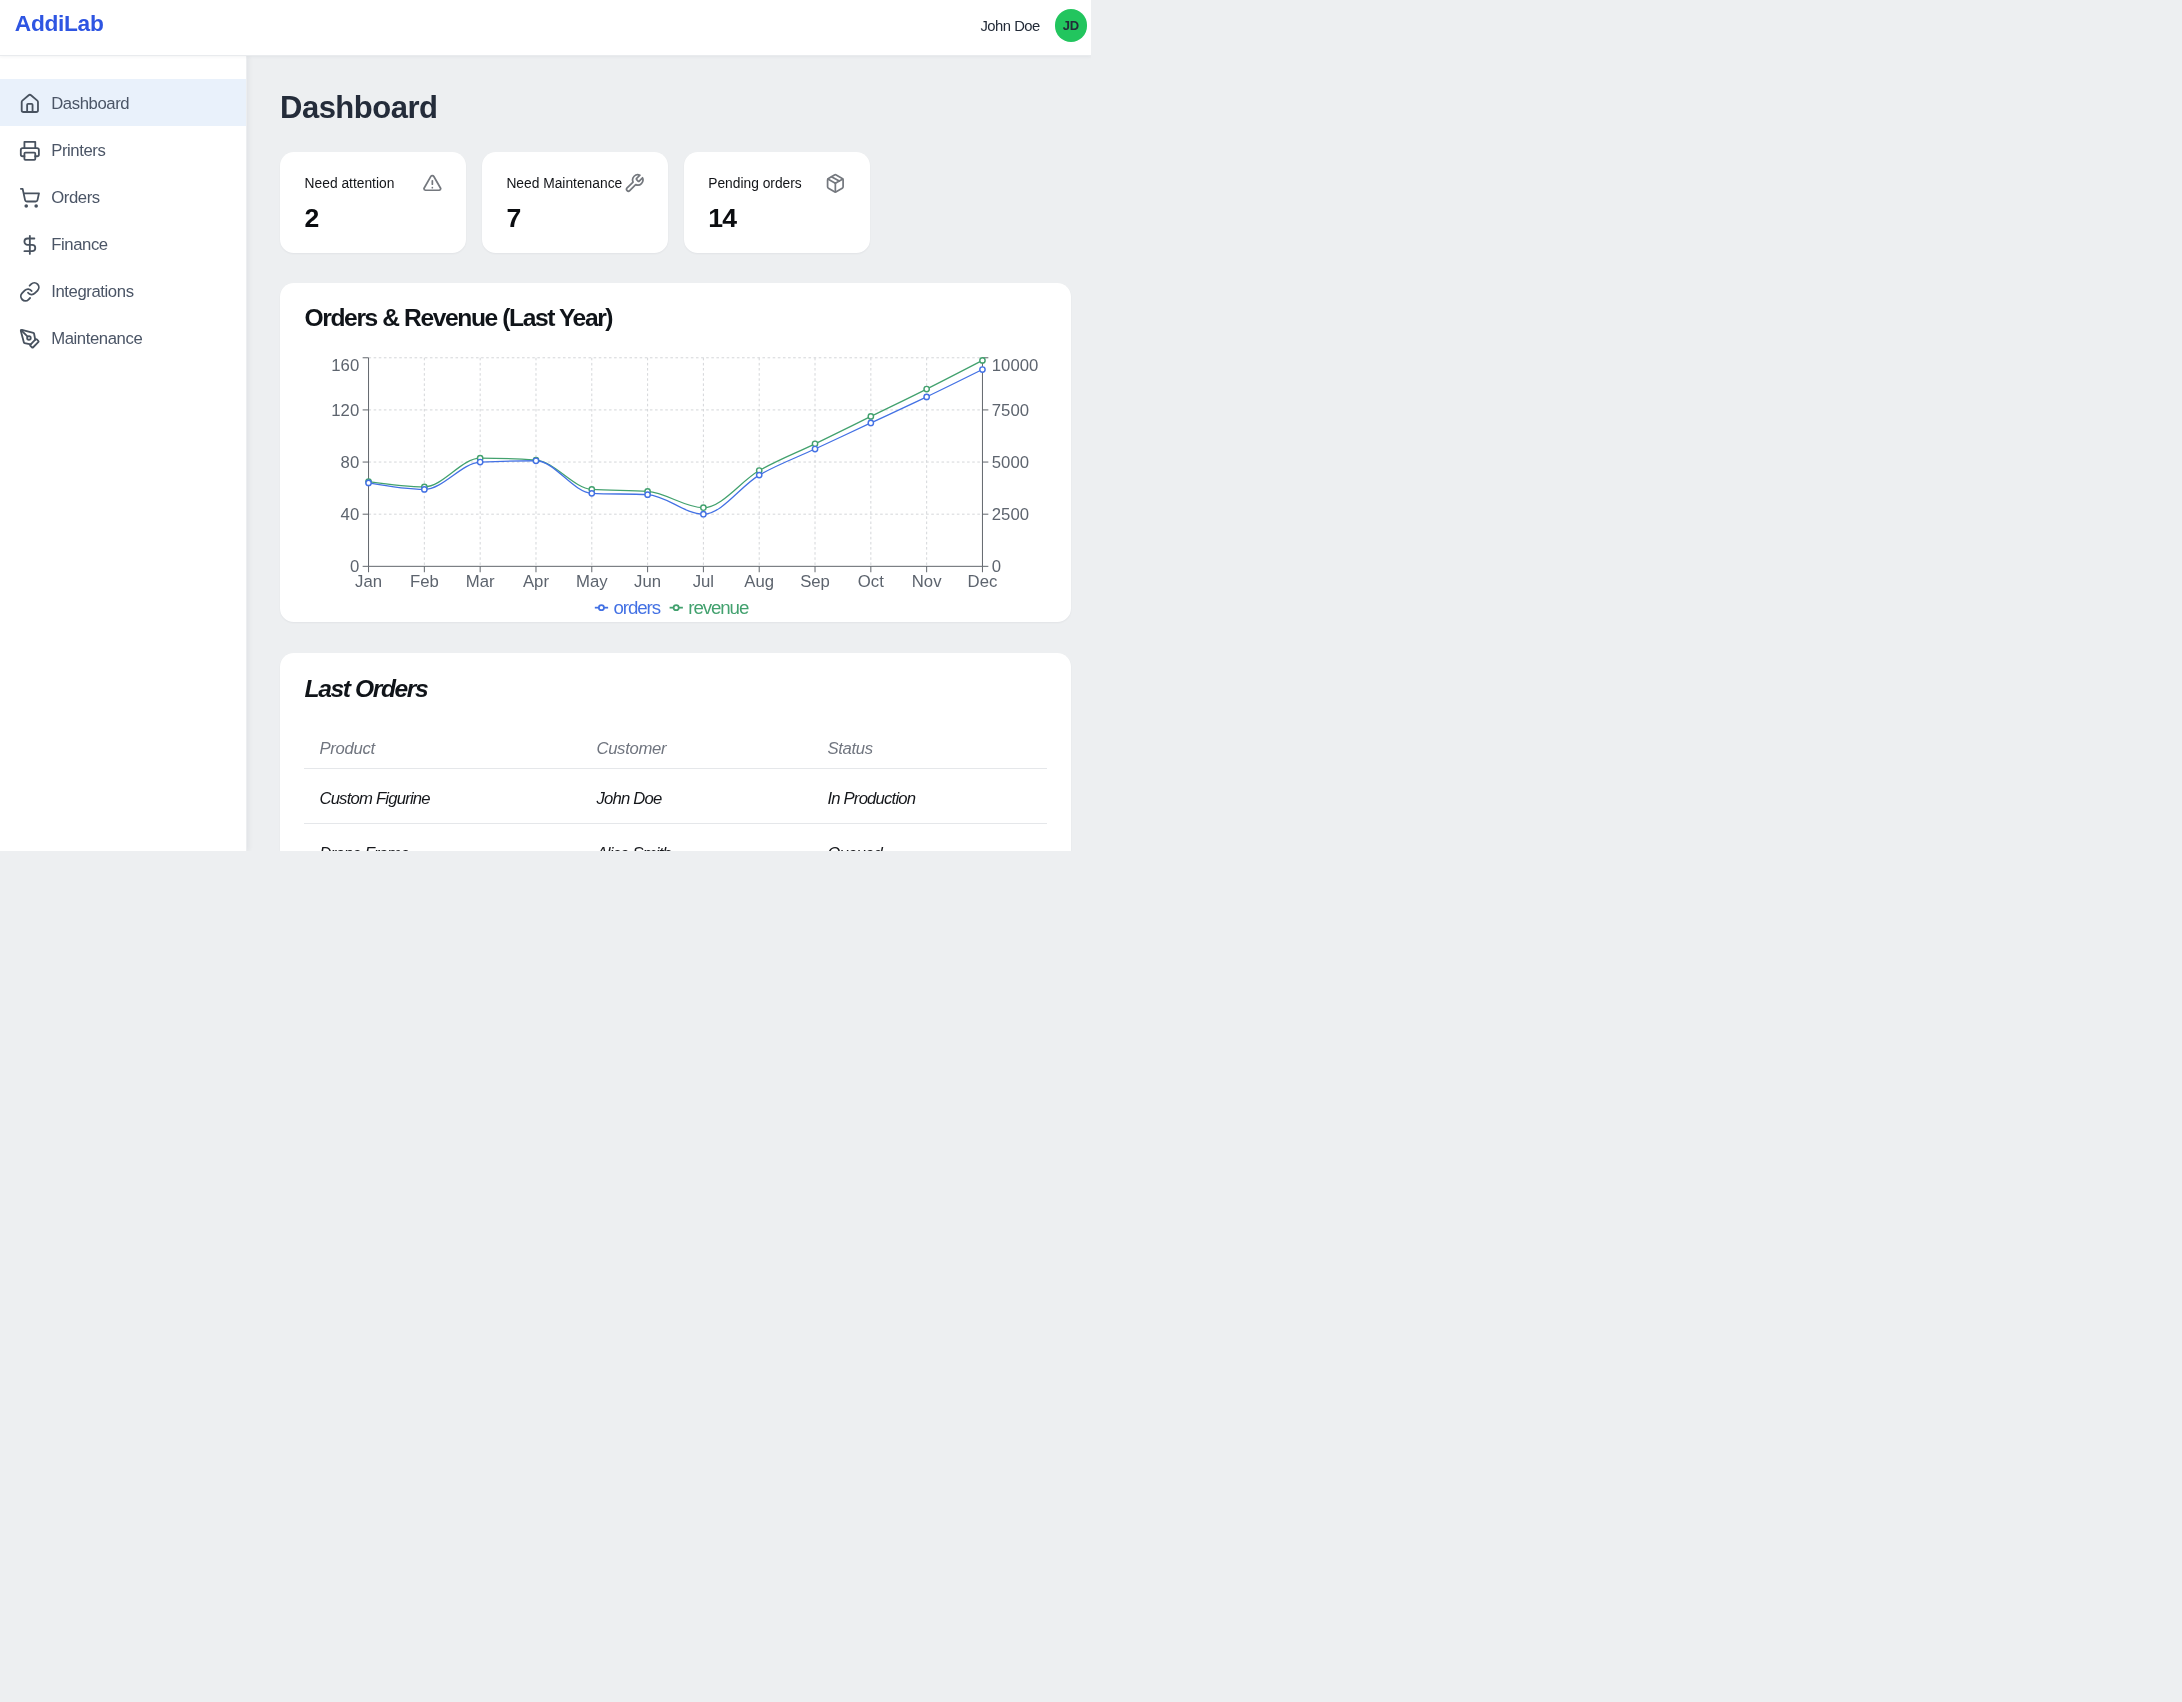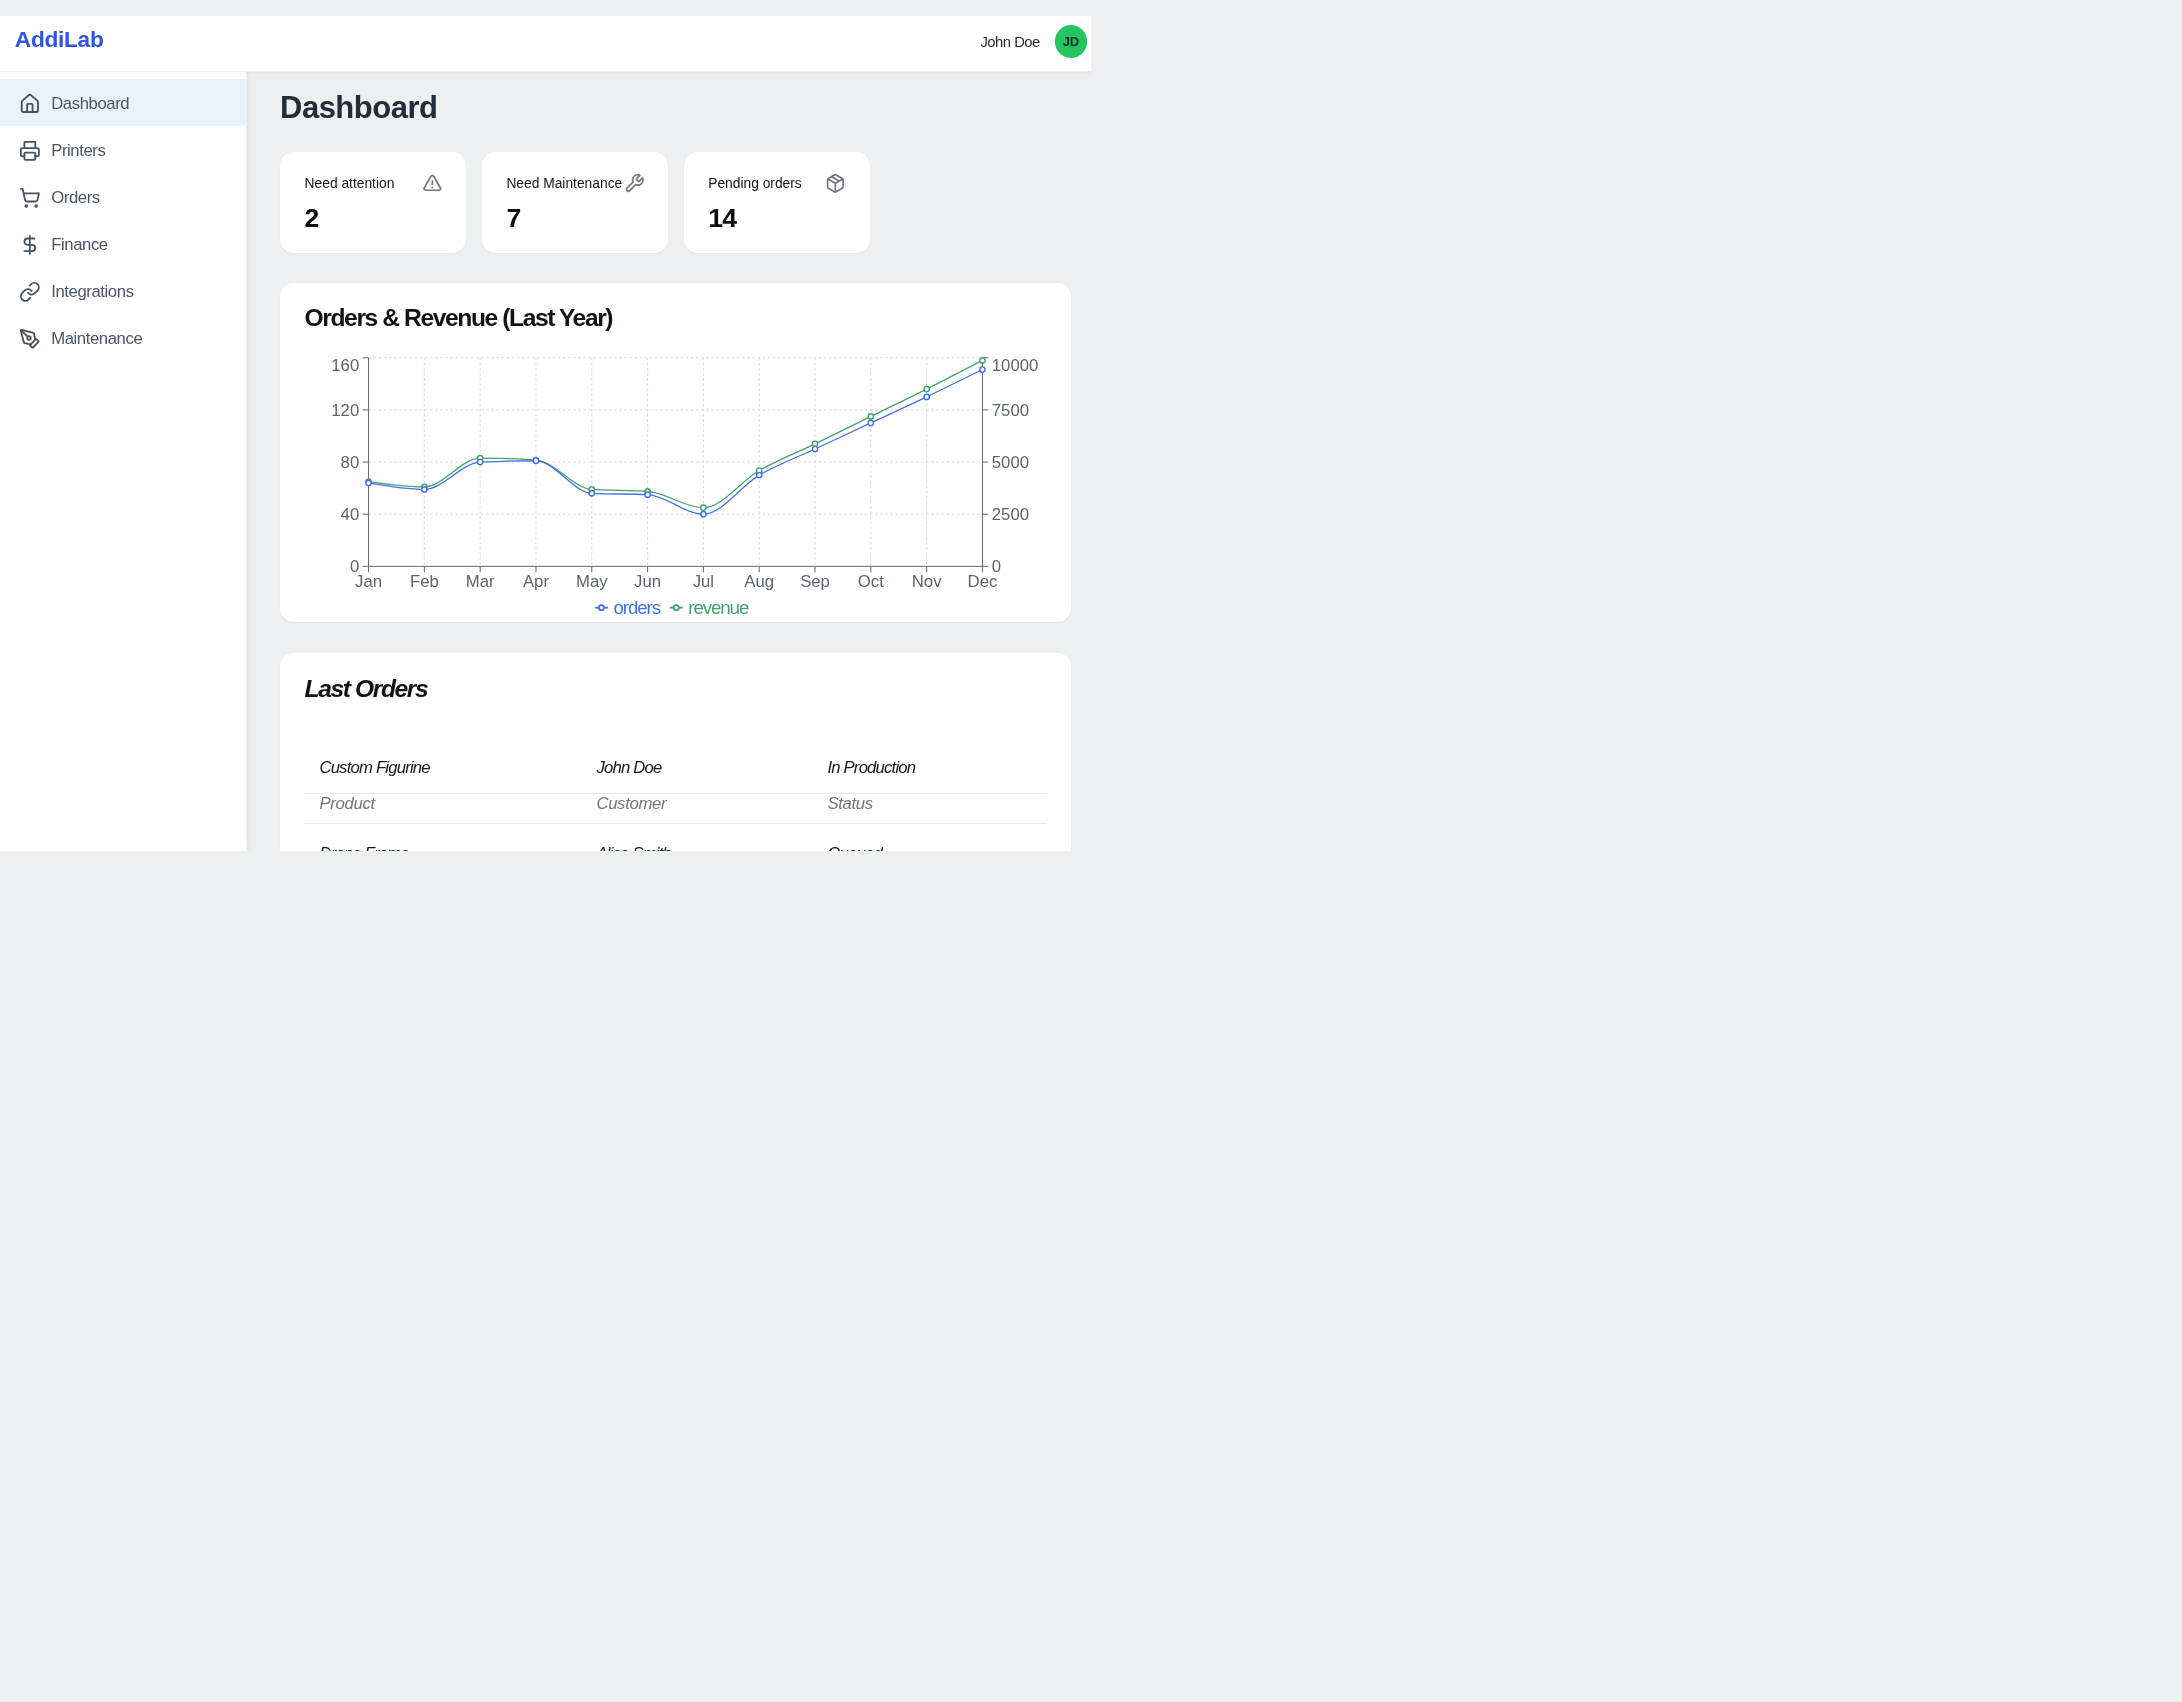--- a/index.html
+++ b/index.html
@@ -1,18 +1,18 @@
 <!DOCTYPE html>
 <html><head>
 <meta charset="utf-8">
 <style>
 * { margin:0; padding:0; box-sizing:border-box; }
 html,body { width:1091px; height:851px; overflow:hidden; }
 body { font-family:"Liberation Sans", sans-serif; background:#edeff1; position:relative; }
-.header { position:absolute; left:0; top:16px; width:1091px; height:56px; background:#fff;
+.header { position:absolute; left:0; top:0; width:1091px; height:56px; background:#fff;
   border-bottom:1px solid #e9ebee; box-shadow:0 1px 3px rgba(20,30,50,.05); z-index:30; }
 .logo { position:absolute; left:14.8px; top:6.9px; line-height:33px; font-size:22.7px; font-weight:bold;
   color:#2e55e2; letter-spacing:-0.3px; }
 .user { position:absolute; right:3.9px; top:0; height:51px; display:flex; align-items:center; }
 .user .uname { font-size:14.8px; color:#232b38; margin-right:14.8px; letter-spacing:-0.5px; }
 .avatar { width:32.5px; height:32.5px; border-radius:50%; background:#22c55e; color:#232b38;
   font-size:13px; font-weight:bold; display:flex; align-items:center; justify-content:center; letter-spacing:-0.3px; }
 .sidebar { position:absolute; left:0; top:56px; width:247px; height:795px; background:#fff;
   border-right:1px solid #eceef0; box-shadow:2px 0 4.9px rgba(15,25,40,.05); z-index:20; padding-top:22.7px; }
 .mitem { height:47px; display:flex; align-items:center; padding:3.4px 0 0 18.7px; font-size:16.7px;
@@ -238,28 +238,28 @@
     <h2>Last Orders</h2>
     <div class="tablewrap">
       <table>
         <colgroup>
               <col style="width:277px">
               <col style="width:231px">
               <col>
             </colgroup>
         <tbody>
               <tr>
+                <th>Product</th>
+                <th>Customer</th>
+                <th>Status</th>
+              </tr>
+        <tr>
                 <td>Custom Figurine</td>
                 <td>John Doe</td>
                 <td>In Production</td>
-              </tr>
-        <tr>
-                <th>Product</th>
-                <th>Customer</th>
-                <th>Status</th>
               </tr>
         <tr>
                 <td>Drone Frame</td>
                 <td>Alice Smith</td>
                 <td>Queued</td>
               </tr>
       </tbody>
           </table>
     </div>
   </div>

